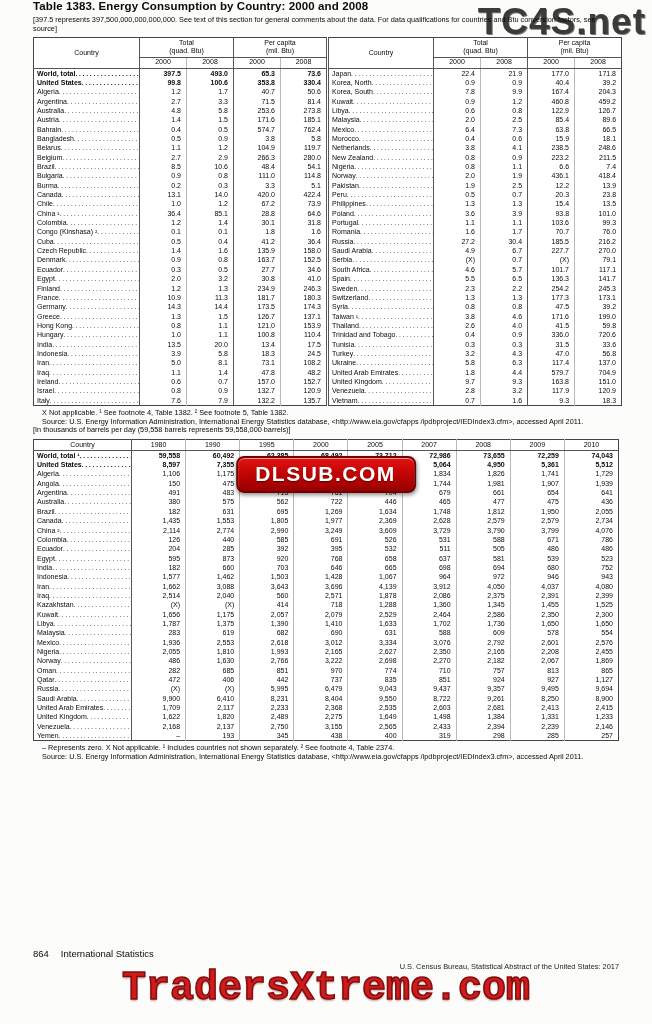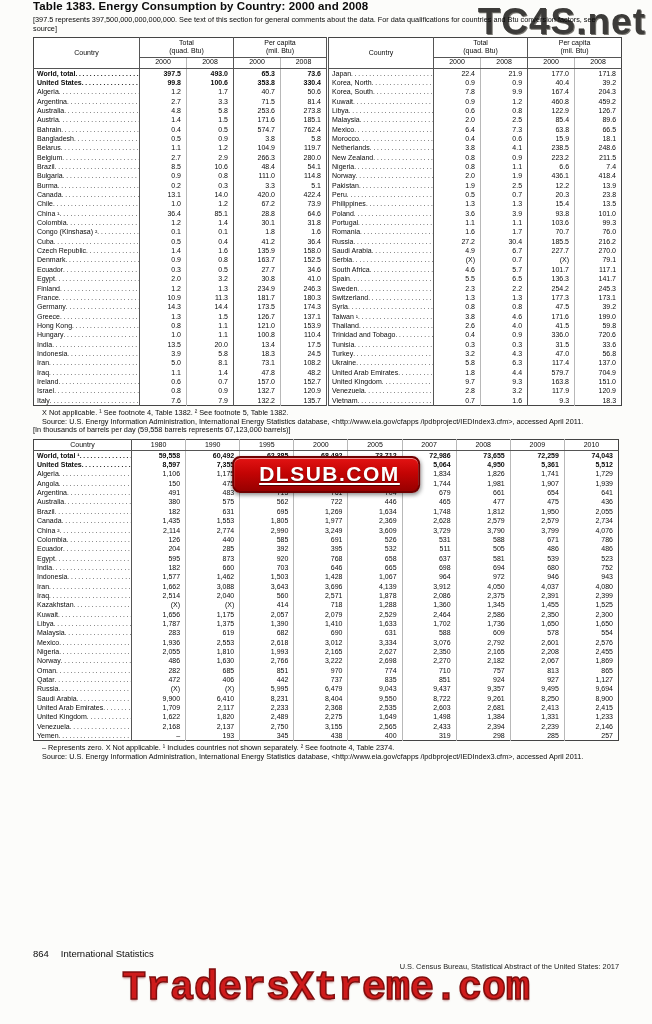--- a/index.html
+++ b/index.html
@@ -43,26 +43,25 @@
   .wm-top{
     position:absolute;top:2px;right:6px;
     font-family:Liberation Sans, sans-serif;font-weight:bold;font-size:37px;line-height:40px;
     color:#2e2d2b;opacity:.93;letter-spacing:1px;
     text-shadow:1px 1px 0 #6b6963;
   }
   .wm-mid{
     position:absolute;top:456px;left:50%;transform:translateX(-50%);
     background:linear-gradient(180deg,#e31313 0%,#c40404 45%,#980000 100%);
     border:2px solid #6f0000;border-radius:8px;
-    padding:4px 18px 5px 25px;
+    padding:4px 18px 5px 17px;
     color:#fff;font-weight:bold;font-size:21px;letter-spacing:1.5px;
     box-shadow:inset 0 1px 0 rgba(255,255,255,.55),0 2px 4px rgba(0,0,0,.45);
     text-shadow:0 1px 1px rgba(0,0,0,.5);
     white-space:nowrap;
-    text-decoration:underline;
   }
   .wm-bottom{
     position:absolute;top:966px;left:0;width:652px;text-align:center;
     font-family:Liberation Mono, monospace;font-weight:bold;font-size:40px;line-height:46px;
     color:#cf1b1b;
     -webkit-text-stroke:1.5px #7e0d0d;
     text-shadow:0 2px 2px rgba(110,0,0,.35);
     letter-spacing:0px;white-space:nowrap;
   }
 </style>
@@ -913,21 +912,21 @@
           <td class="num cb">1.6</td>
           <td class="num gb">9.3</td>
           <td class="num cb">18.3</td>
         </tr>
       </tbody>
   </table>
 
   <p class="fnote">X Not applicable.  ¹ See footnote 4, Table 1382.  ² See footnote 5, Table 1382.</p>
   <p class="src">Source: U.S. Energy Information Administration, International Energy Statistics database, &lt;http://www.eia.gov/cfapps /ipdbproject/IEDIndex3.cfm&gt;, accessed April 2011.</p>
 
-  <p class="tbl-note">[In thousands of barrels per day (59,558 barrels represents 67,123,000 barrels)]</p>
+  <p class="tbl-note">[In thousands of barrels per day (59,558 barrels represents 59,558,000 barrels)]</p>
 
   <table class="stat-table">
     <colgroup>
       <col style="width:98px">
       <col>
         <col>
         <col>
         <col>
         <col>
         <col>

